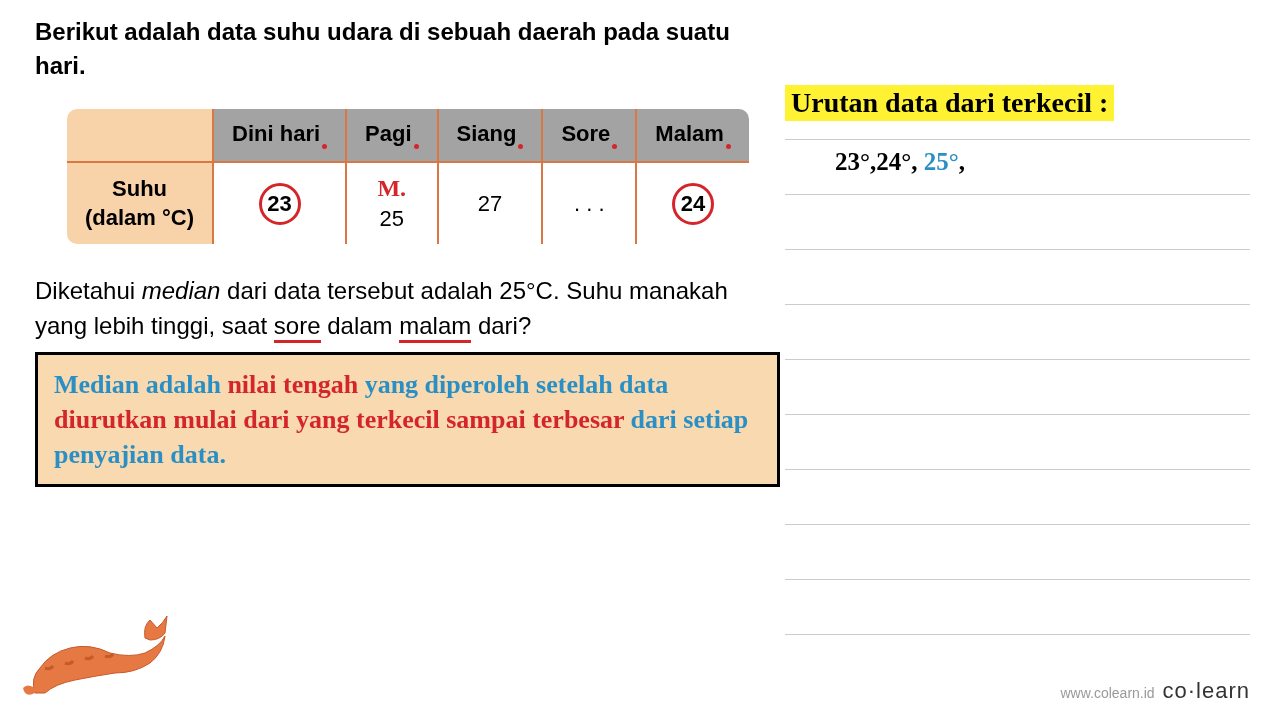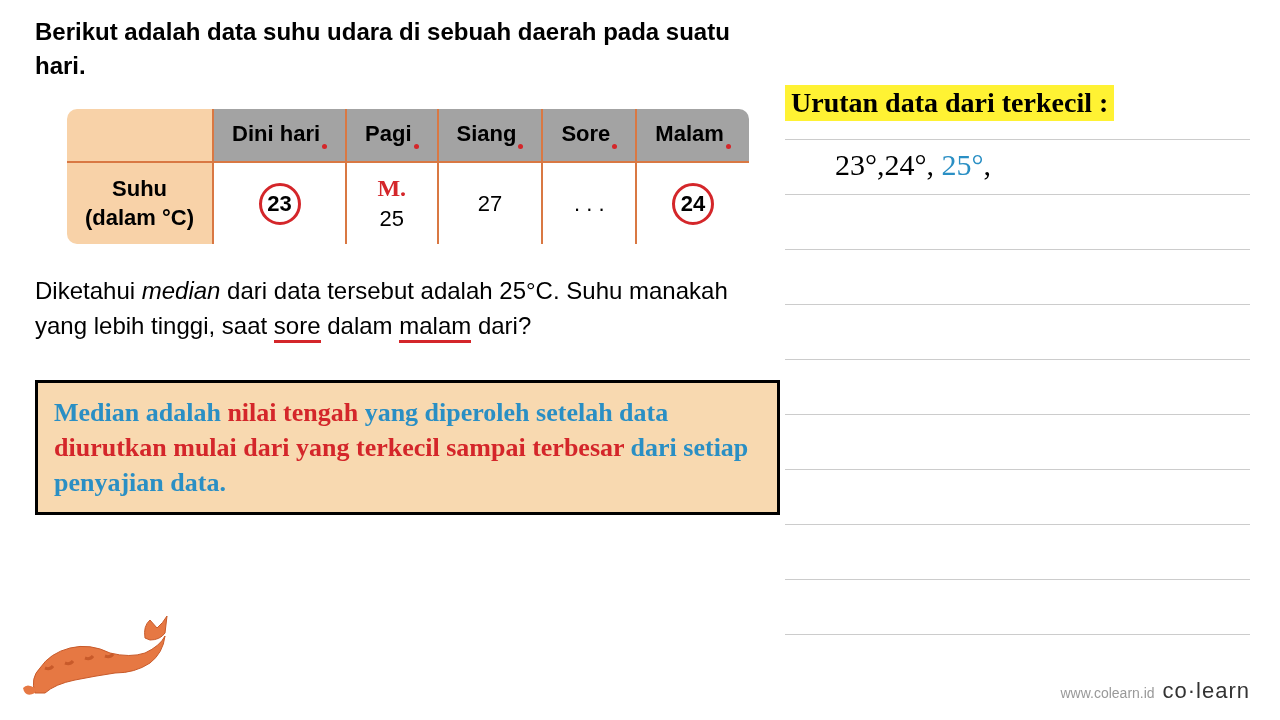--- a/index.html
+++ b/index.html
@@ -72,21 +72,21 @@
       font-weight: 500;
       line-height: 1.45;
       margin-top: 28px;
     }
     .question-text em { font-style: italic; }
     .underline-red {
       border-bottom: 3px solid #d4262a;
       padding-bottom: 1px;
     }
     .definition-box {
-      margin-top: 36px;
+      margin-top: 8px;
       border: 3px solid #000;
       background: #f8d9b0;
       padding: 12px 16px;
       font-family: 'Comic Sans MS', cursive;
       font-size: 26px;
       line-height: 1.35;
       font-weight: 600;
     }
     .t-blue { color: #2a8fc4; }
     .t-red { color: #d4262a; }
@@ -106,22 +106,22 @@
       font-family: 'Comic Sans MS', cursive;
       font-size: 28px;
       font-weight: 700;
       padding: 2px 6px;
       position: absolute;
       top: 0;
       left: 0;
     }
     .sorted-values {
       font-family: 'Comic Sans MS', cursive;
-      font-size: 30px;
-      font-weight: 400;
+      font-size: 25px;
+      font-weight: 700;
       position: absolute;
       top: 8px;
       left: 50px;
     }
     .cat-decoration {
       position: absolute;
       left: 15px;
       bottom: 12px;
       width: 160px;
       height: 110px;

